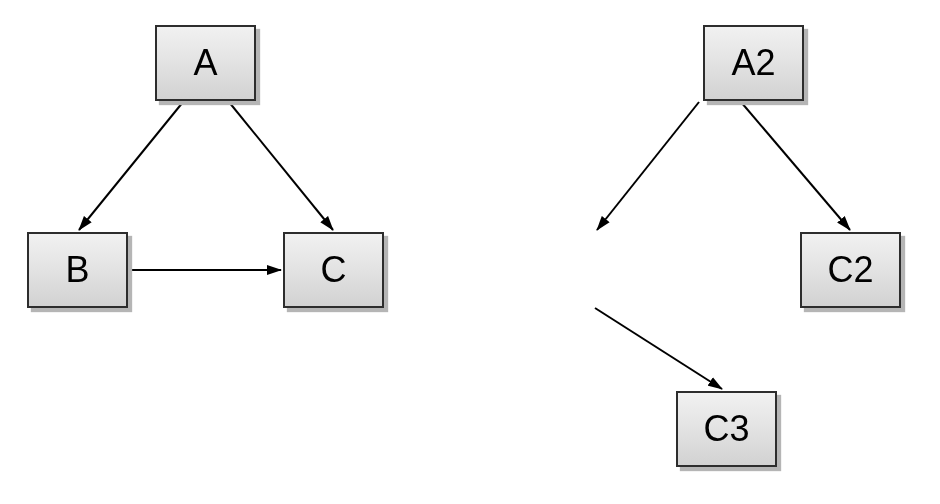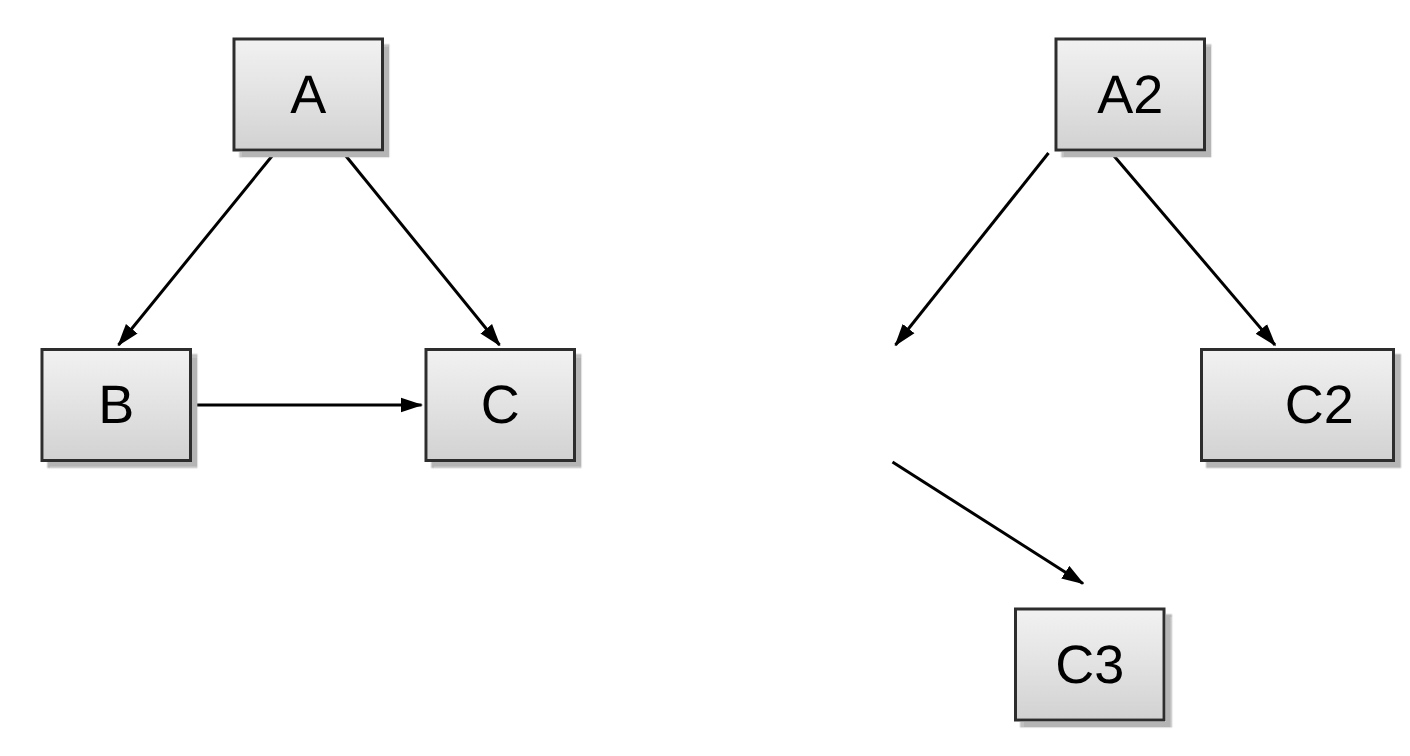--- a/index.html
+++ b/index.html
@@ -41,22 +41,22 @@
     font-size: 36px;
     color: #000000;
     line-height: 1;
     user-select: none;
   }
   .node-a  { left: 155px; top: 25px;  }
   .node-b  { left: 27px;  top: 232px; }
   .node-c  { left: 283px; top: 232px; }
   .node-a2 { left: 703px; top: 25px;  }
   .node-b2 { left: 543px; top: 232px; }
-  .node-c2 { left: 800px; top: 232px; padding-left: 29px; }
-  .node-c3 { left: 676px; top: 405px; }
+  .node-c2 { left: 800px; top: 232px; }
+  .node-c3 { left: 676px; top: 391px; }
 </style>
 </head>
 <body>
 
 <div class="canvas">
 
   <svg class="edges" viewBox="0 0 940 504" xmlns="http://www.w3.org/2000/svg">
     <defs>
       <marker id="arrowhead" markerUnits="userSpaceOnUse" markerWidth="15" markerHeight="11" refX="14" refY="5.5" orient="auto">
         <path d="M0,0.5 L15,5.5 L0,10.5 z" fill="#000000"></path>

